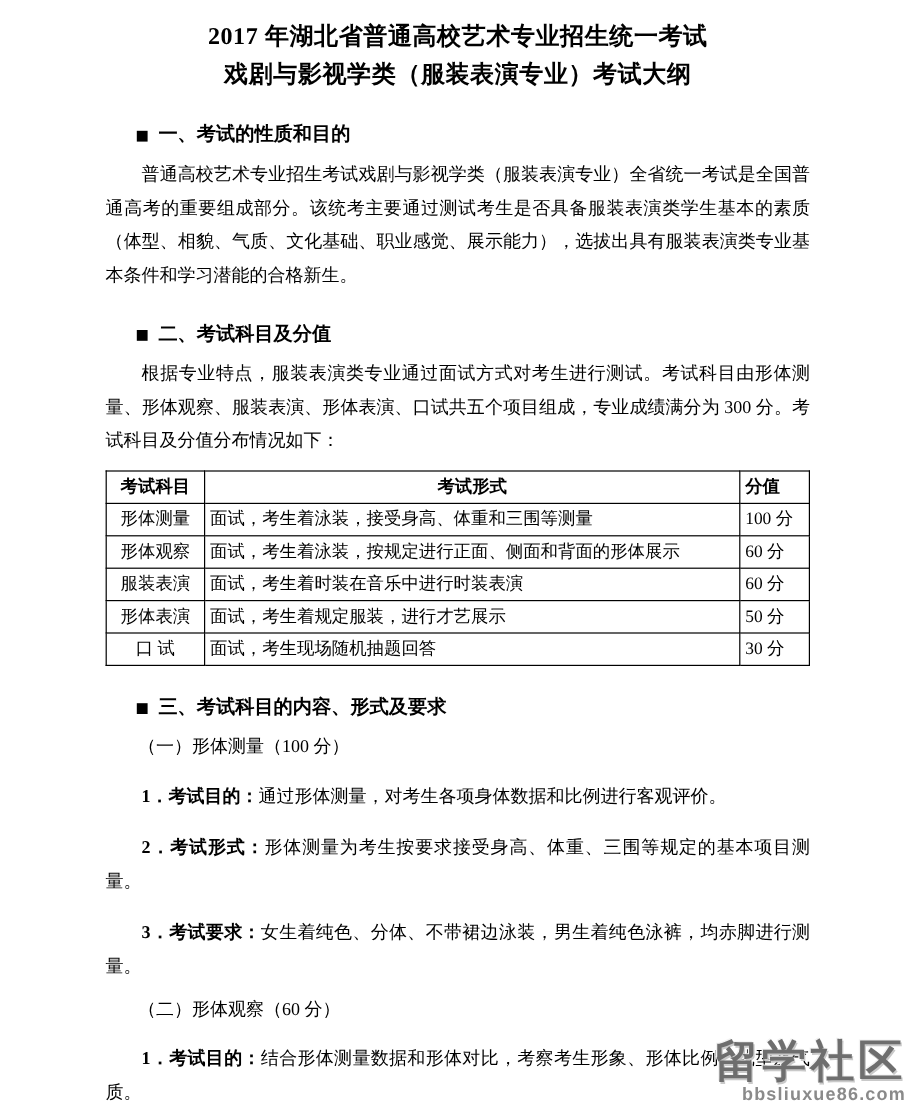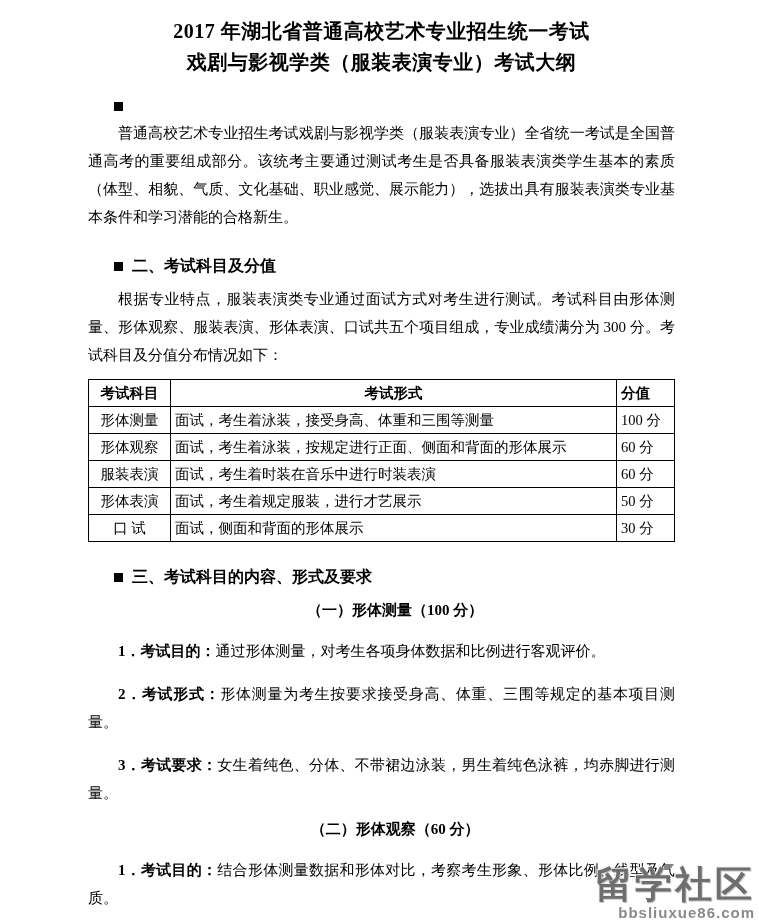--- a/index.html
+++ b/index.html
@@ -62,25 +62,24 @@
     line-height: 20px;
     vertical-align: middle;
   }
   th.col-subject, td.cell-subject { width: 82px; text-align: center; }
   th.col-format { text-align: center; }
   td.cell-format { text-align: left; }
   th.col-score, td.cell-score { width: 58px; text-align: left; }
   table.score-table th { font-weight: bold; }
 
   .sub-heading {
-    font-weight: bold;
+    font-weight: normal;
     font-size: 15px;
     line-height: 24px;
     margin: 10px 0 2px 27px;
-    text-align: center;
   }
   p.item-para {
     margin-top: 15px;
     font-size: 15px;
     line-height: 28px;
     text-indent: 2em;
     text-align: justify;
   }
   p.item-para .item-label { font-weight: bold; }
 
@@ -113,20 +112,21 @@
 <body>
 
 <div class="page">
   <div class="content">
 
     <div class="doc-title">2017 年湖北省普通高校艺术专业招生统一考试</div>
     <div class="doc-title">戏剧与影视学类（服装表演专业）考试大纲</div>
 
     <div class="section-heading">
       <span class="bullet-square"></span>
+      <span>一、考试的性质和目的</span>
     </div>
     <p class="body-para">普通高校艺术专业招生考试戏剧与影视学类（服装表演专业）全省统一考试是全国普通高考的重要组成部分。该统考主要通过测试考生是否具备服装表演类学生基本的素质（体型、相貌、气质、文化基础、职业感觉、展示能力），选拔出具有服装表演类专业基本条件和学习潜能的合格新生。</p>
 
     <div class="section-heading">
       <span class="bullet-square"></span>
       <span>二、考试科目及分值</span>
     </div>
     <p class="body-para">根据专业特点，服装表演类专业通过面试方式对考生进行测试。考试科目由形体测量、形体观察、服装表演、形体表演、口试共五个项目组成，专业成绩满分为 300 分。考试科目及分值分布情况如下：</p>
 
     <table class="score-table">
@@ -153,21 +153,21 @@
           <td class="cell-format">面试，考生着时装在音乐中进行时装表演</td>
           <td class="cell-score">60 分</td>
         </tr>
         <tr>
           <td class="cell-subject">形体表演</td>
           <td class="cell-format">面试，考生着规定服装，进行才艺展示</td>
           <td class="cell-score">50 分</td>
         </tr>
         <tr>
           <td class="cell-subject">口 试</td>
-          <td class="cell-format">面试，侧面和背面的形体展示</td>
+          <td class="cell-format">面试，考生现场随机抽题回答</td>
           <td class="cell-score">30 分</td>
         </tr>
       </tbody>
     </table>
 
     <div class="section-heading">
       <span class="bullet-square"></span>
       <span>三、考试科目的内容、形式及要求</span>
     </div>
 

